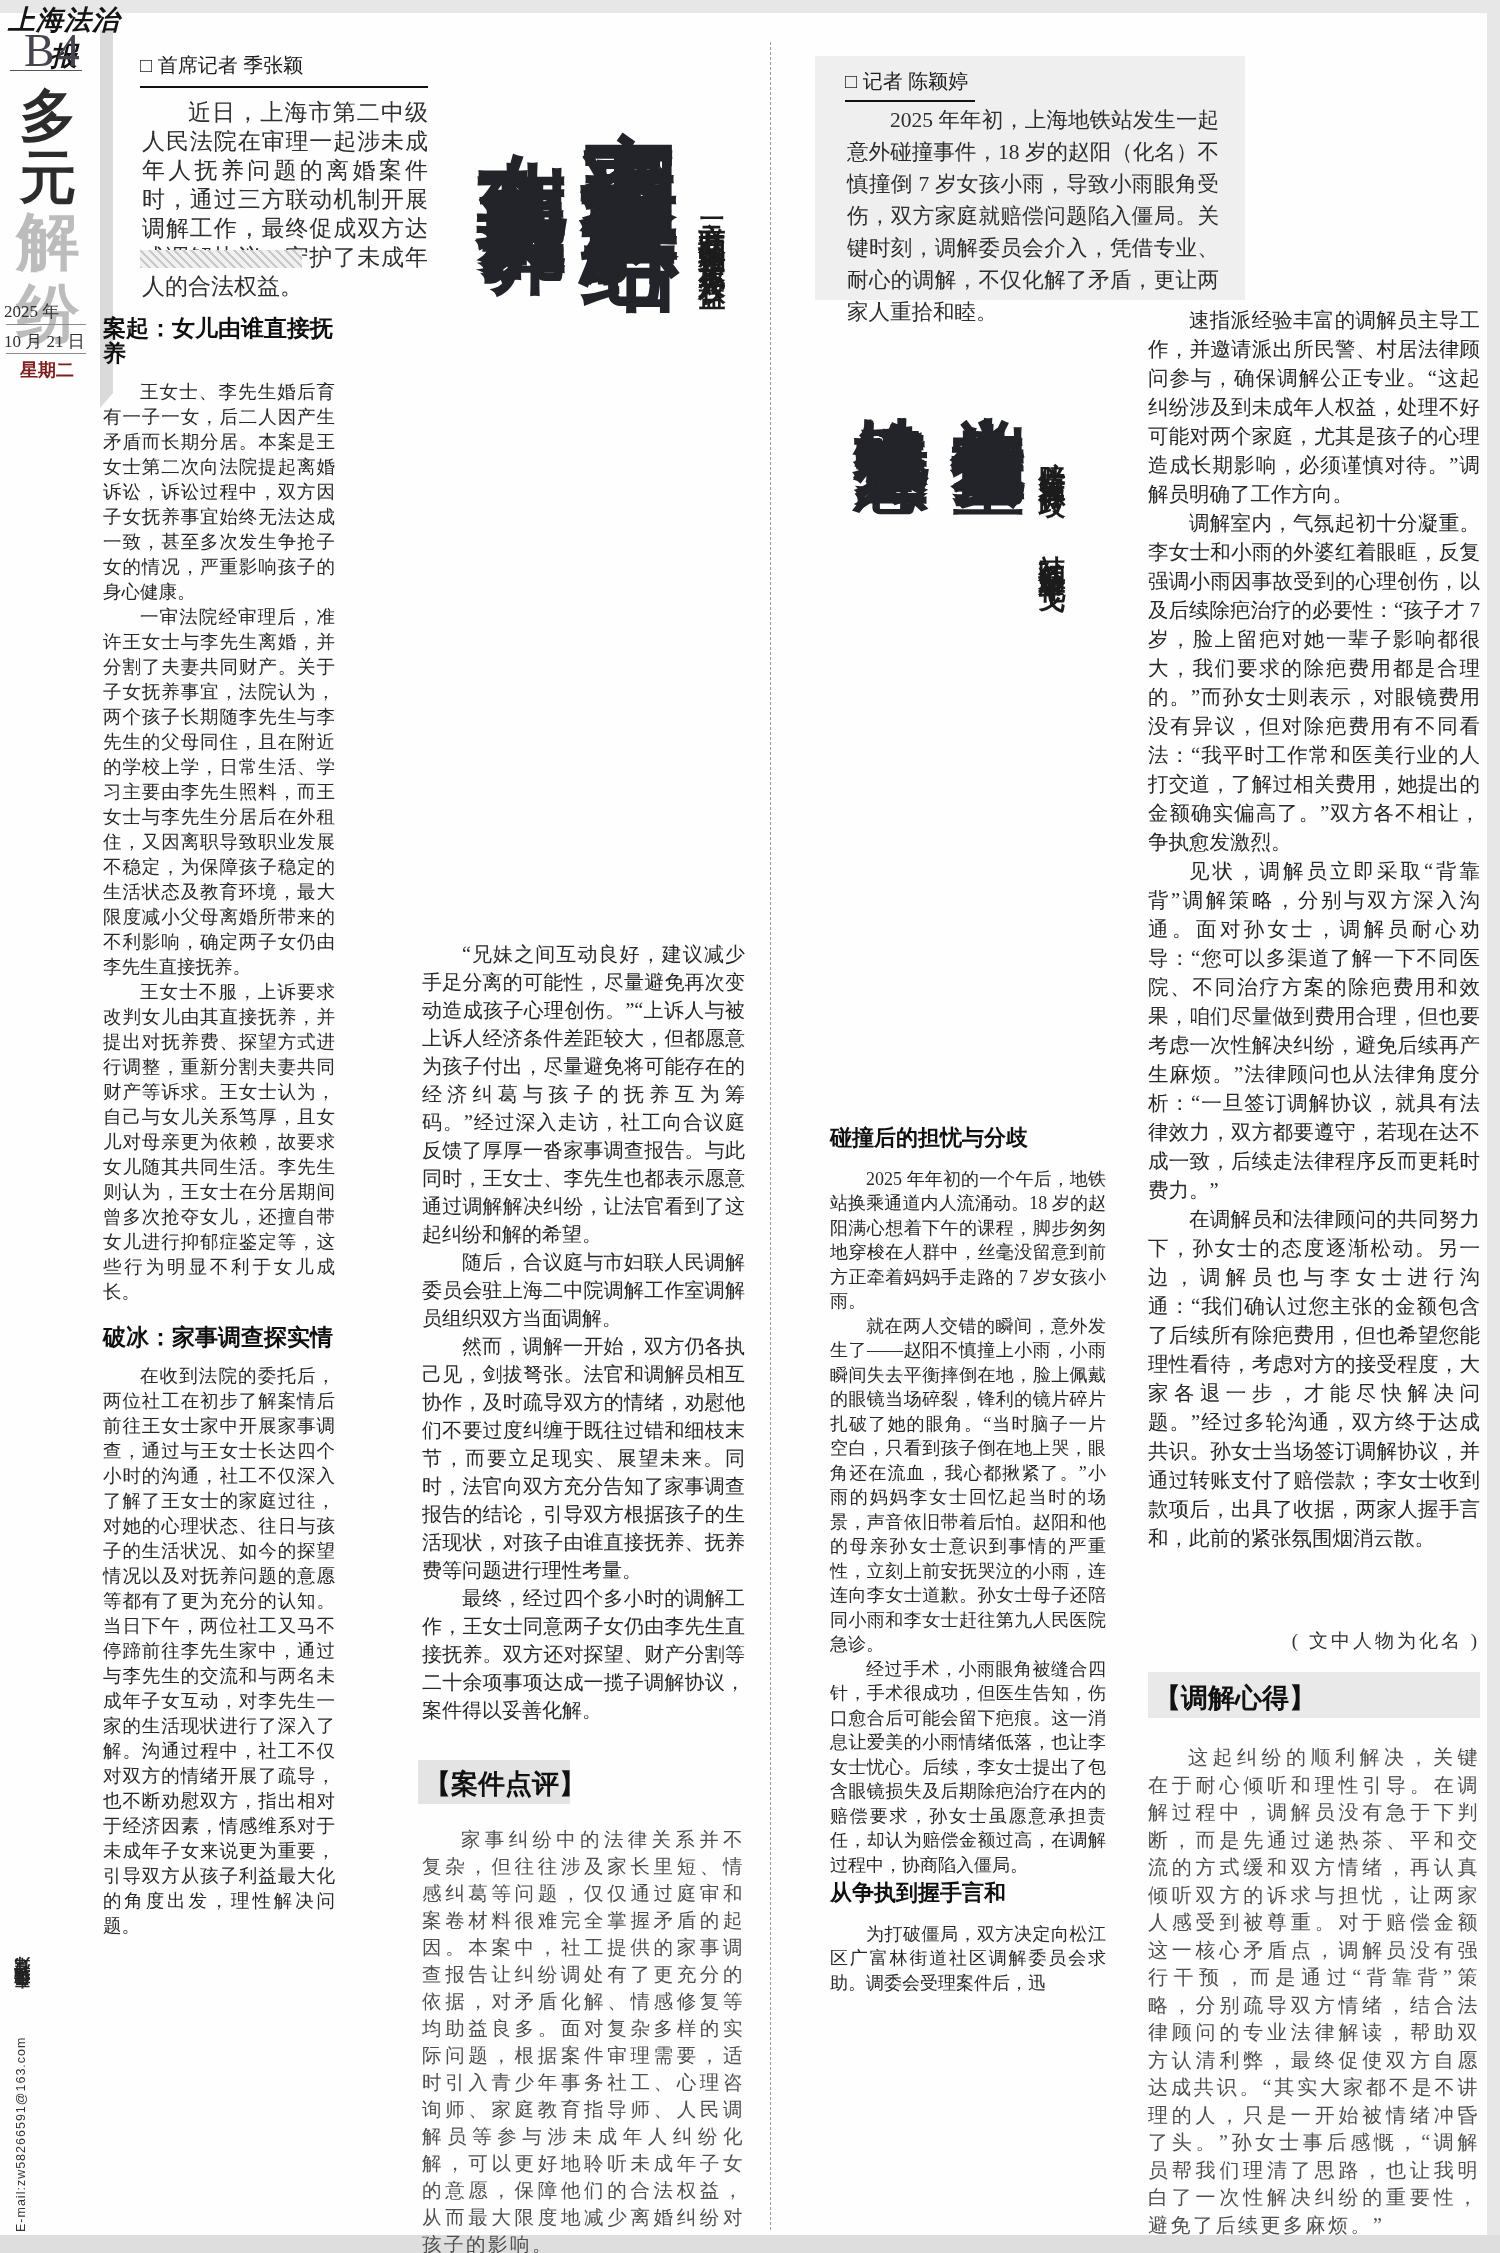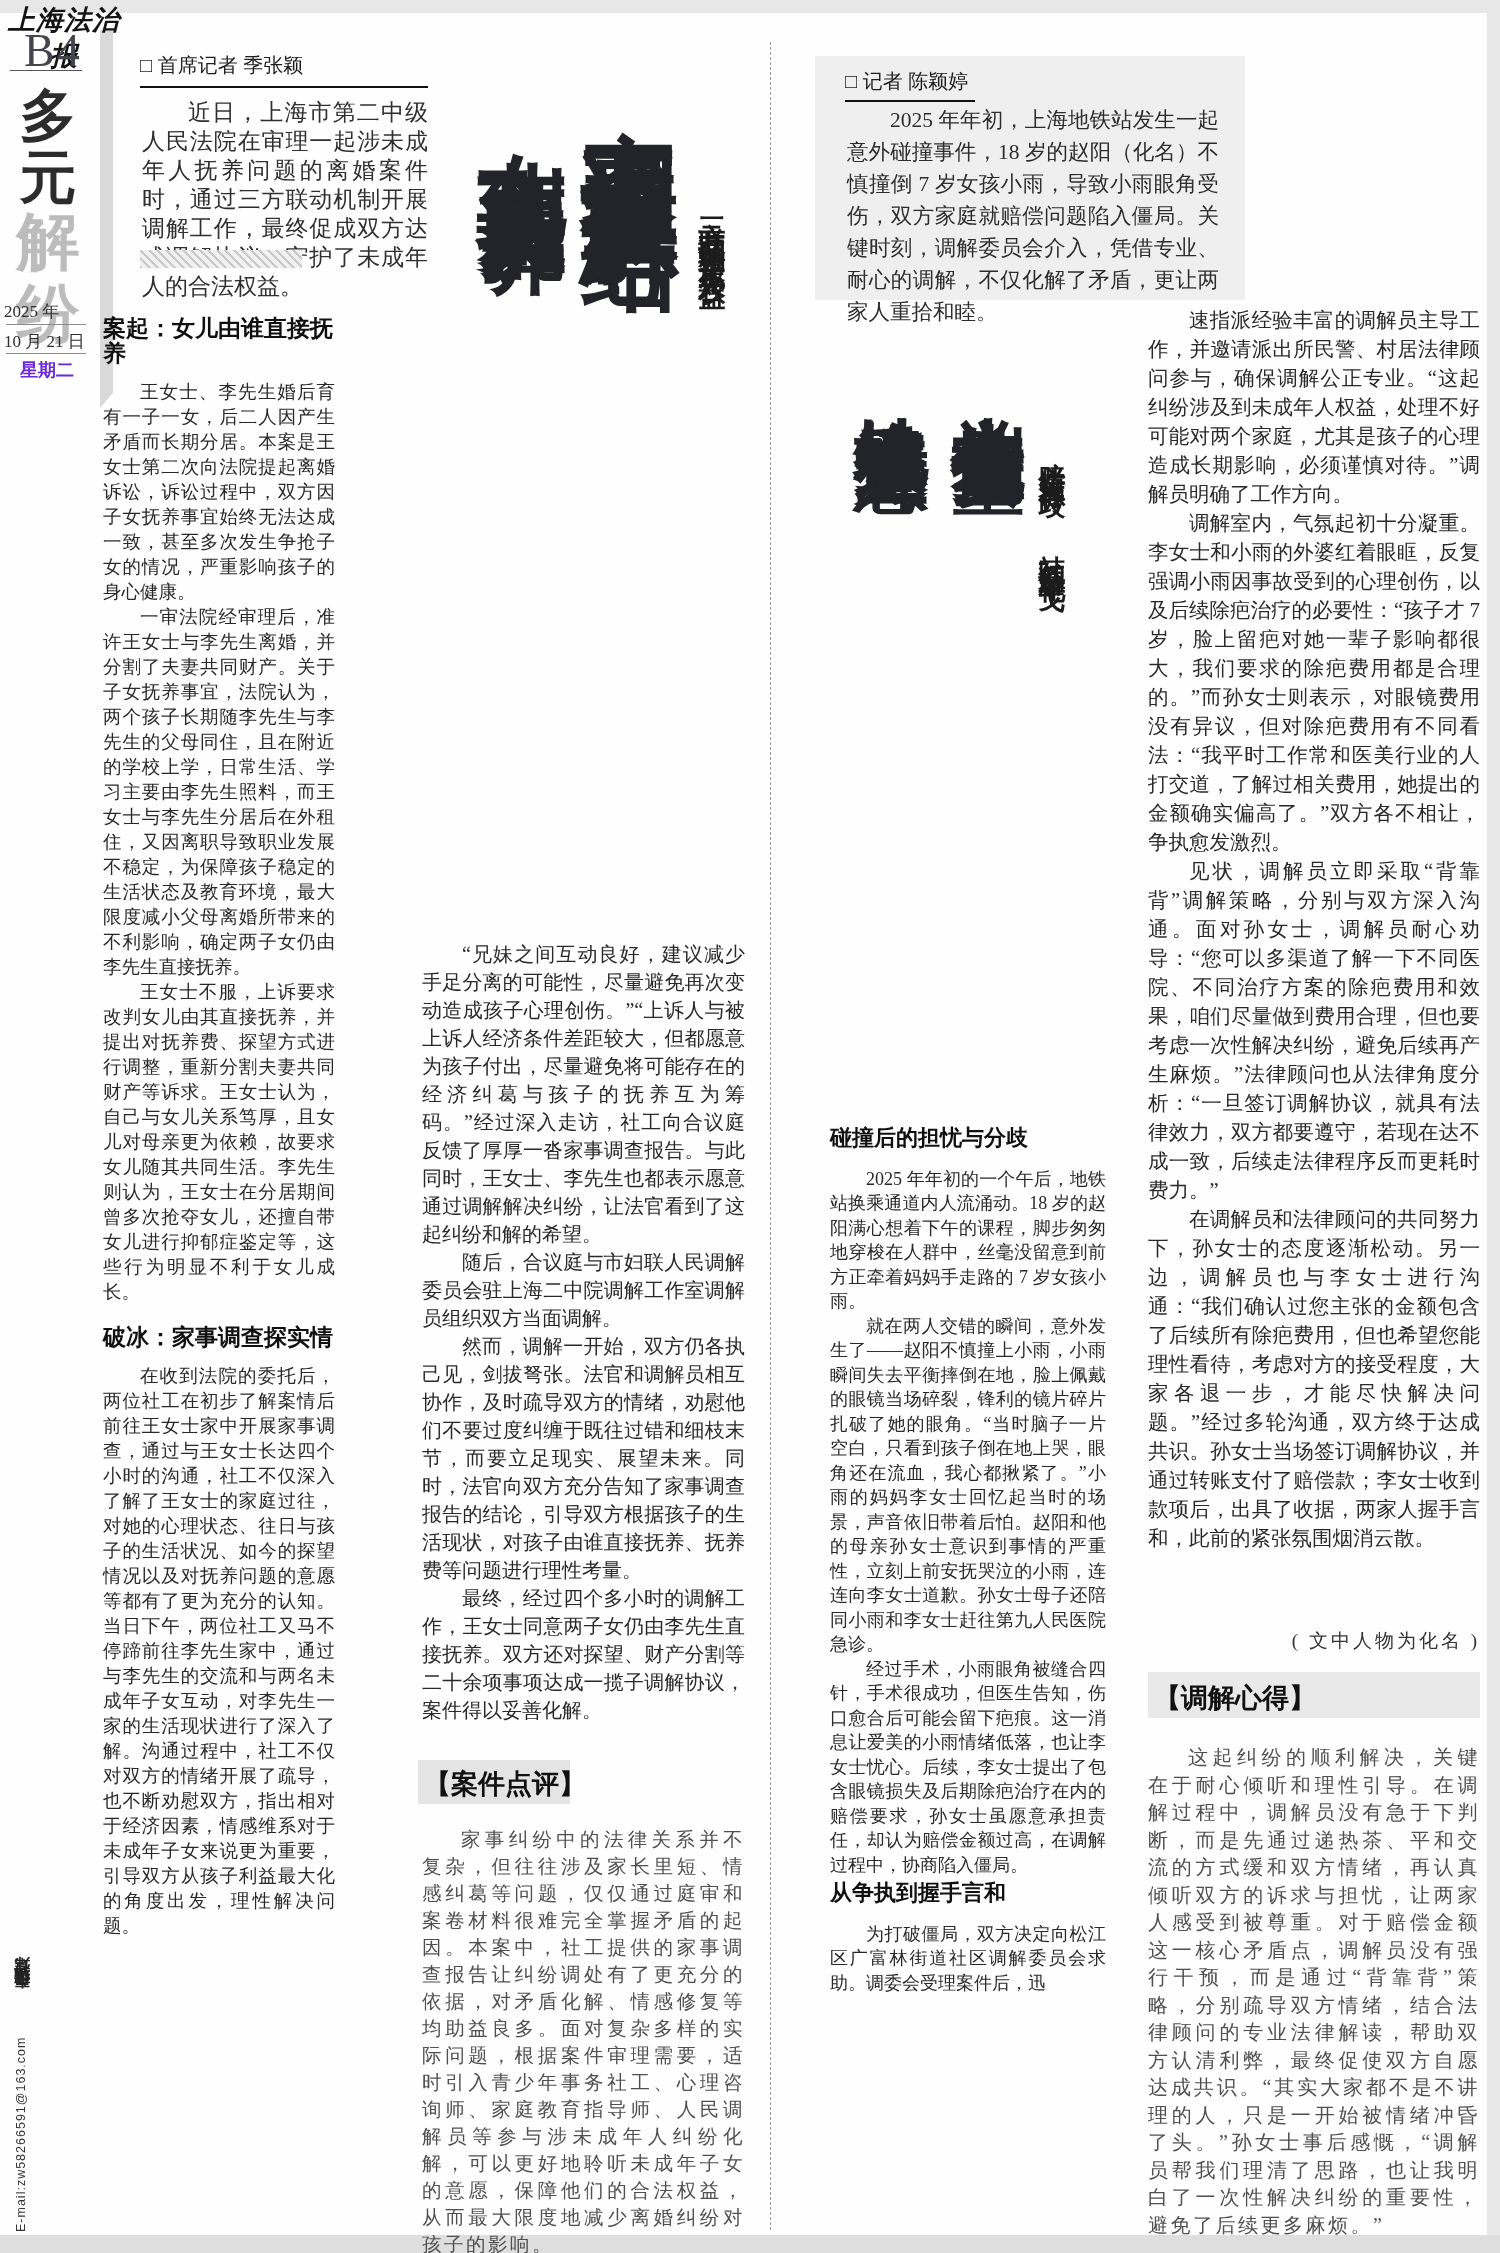--- a/index.html
+++ b/index.html
@@ -9,21 +9,21 @@
   .edge{background:#e7e7e7;}
   .vtext{writing-mode:vertical-rl;}
   
   .logo{font-weight:bold;font-size:27px;color:#141414;font-style:italic;letter-spacing:1px;}
   .pageno{font-size:46px;color:#45454e;letter-spacing:2px;}
   .mast-rule{border-top:1.5px solid #55555c;}
   .secword{font-family:"Liberation Sans","DejaVu Sans",sans-serif;font-weight:900;font-size:57px;color:#2c2c2c;line-height:62px;text-align:center;}
   .secword2{font-weight:900;font-size:63px;color:#bcbcbc;line-height:72px;text-align:center;}
   .dateline{font-size:17px;color:#2e2e2e;text-align:left;}
   .thinrule{border-top:1px solid #8a8a8a;}
-  .weekday{font-family:"Liberation Sans","DejaVu Sans",sans-serif;font-weight:bold;font-size:18px;text-align:center;color:#6d28d9;}
+  .weekday{font-family:"Liberation Sans","DejaVu Sans",sans-serif;font-weight:bold;font-size:18px;text-align:center;color:#7f1d1d;}
   .lbar{background:#dadada;}
   
   .reporter{font-family:"Liberation Sans","DejaVu Sans",sans-serif;font-size:20px;color:#1d1d1d;}
   .rep-rule{border-top:2px solid #111;}
   .intro-l{font-size:23px;line-height:29px;text-align:justify;color:#2f2f2f;}
   .intro-l p,.intro-r p{margin:0;text-indent:2em;}
   .hatch{background:repeating-linear-gradient(45deg,#c9c9c9 0 2px,#f1f1f1 2px 6px);}
   .graybox{background:#efefef;}
   .intro-r{font-size:21.5px;line-height:32px;text-align:justify;color:#2d2d2d;}
   

